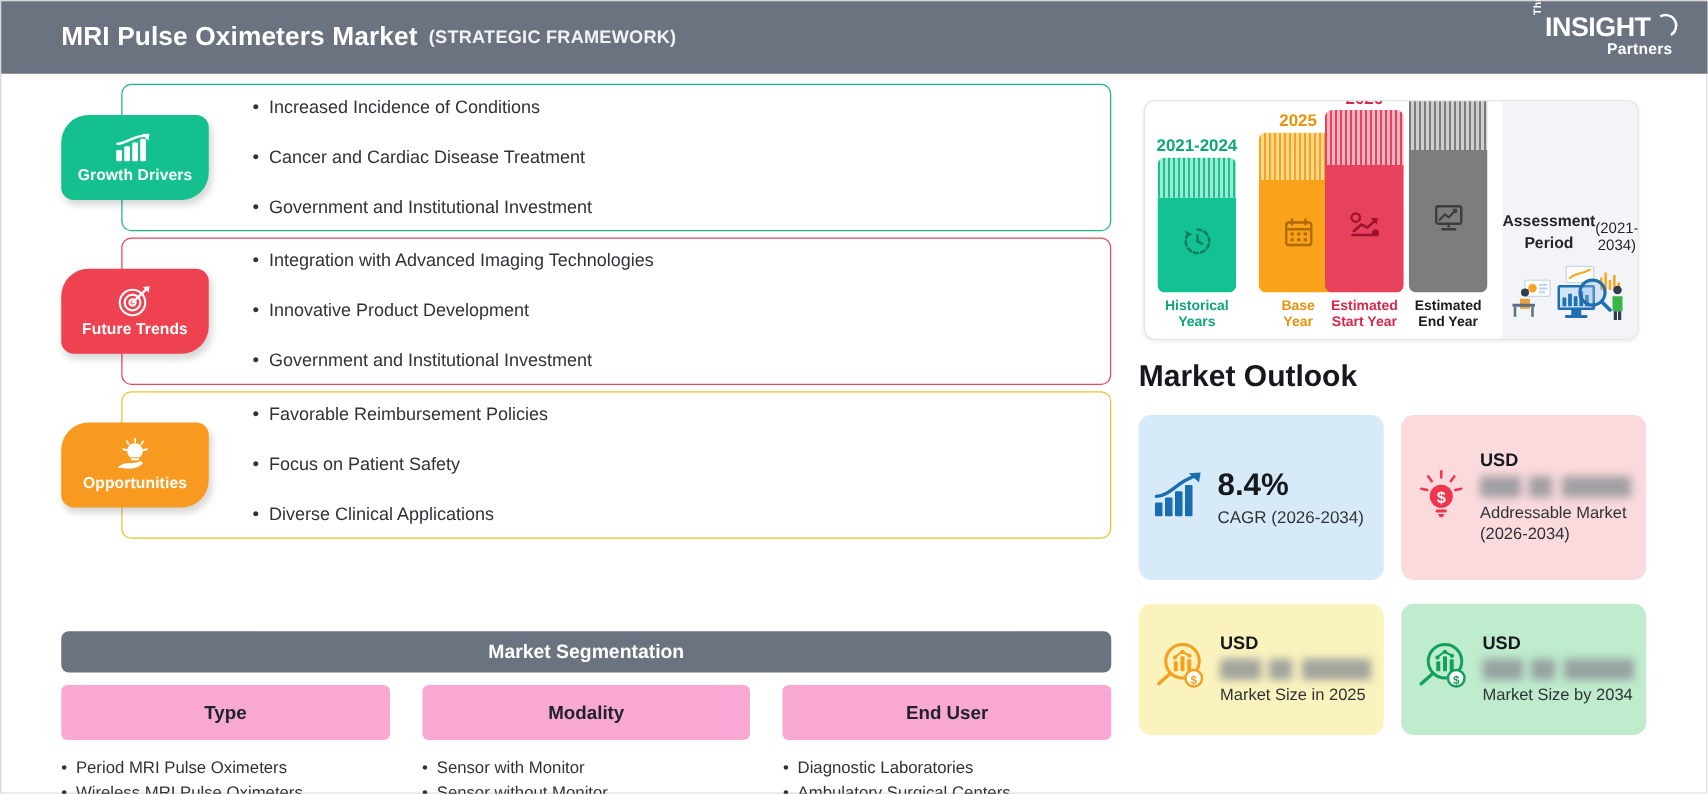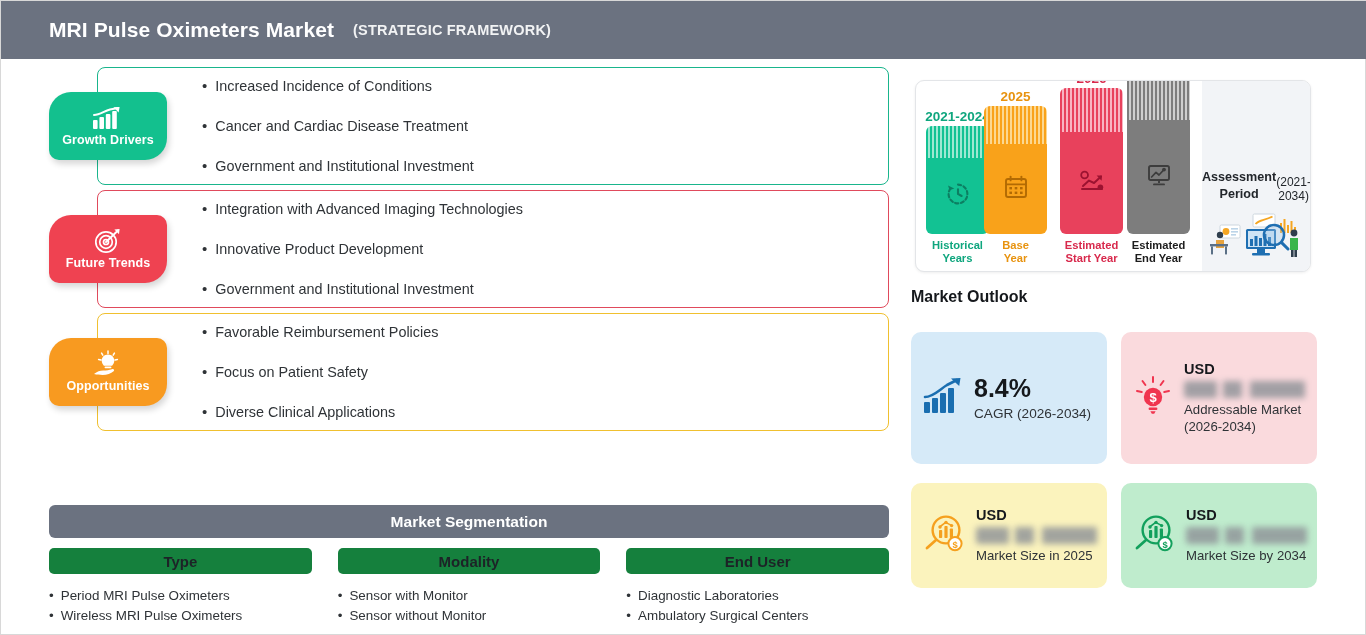--- a/index.html
+++ b/index.html
@@ -14,21 +14,21 @@
     width: 1366px; height: 635px;
     background: #ffffff;
     border: 1px solid #d8d8d8;
   }
 
   
   .header {
     position: absolute; left: 0; top: 0;
     width: 1366px; height: 58px;
     background: #6b7280;
-    display: flex; align-items: center; gap: 10px;
+    display: flex; align-items: center;
   }
   .header-title {
     margin-left: 48px;
     color: #ffffff;
     font-size: 21px;
     font-weight: bold;
     letter-spacing: .1px;
   }
   .header-sub {
     margin-left: 9px;
@@ -112,21 +112,21 @@
   .seg-header {
     position: absolute; left: 48px; top: 446px;
     width: 840px; height: 33px;
     background: #6b7280; border-radius: 6px;
     display: flex; align-items: center; justify-content: center;
     color: #ffffff; font-size: 15.5px; font-weight: bold;
   }
   .seg-cols { position: absolute; left: 48px; top: 489px; width: 840px; display: flex; gap: 26px; }
   .seg-col { width: 264px; }
   .seg-pill {
-    height: 26px; background: #15803d; border-radius: 5px;
+    height: 44px; background: #f9a8d4; border-radius: 5px;
     display: flex; align-items: center; justify-content: center;
     color: #1d2327; font-size: 15px; font-weight: bold;
   }
   .seg-items { margin-top: 12px; }
   .seg-items li { list-style: none; font-size: 13.4px; color: #2f3337; line-height: 1.52; }
   .seg-items li::before { content: "\2022"; margin-right: 7px; }
 
   
   .right-col { position: absolute; left: 905px; top: 58px; width: 461px; height: 576px; }
 
@@ -151,21 +151,21 @@
   .assess-right {
     position: absolute; right: 0; top: 0; width: 108px; height: 100%;
     background: #f2f4f7; display: flex; flex-direction: row; align-items: center;
     padding-top: 20px;
   }
   .assess-title { font-size: 12.6px; font-weight: bold; color: #22262b; text-align: center; line-height: 1.35; }
   .assess-range { font-size: 12px; color: #22262b; text-align: center; margin-top: 5px; }
 
   .outlook-title {
     position: absolute; left: 5px; top: 229px;
-    font-size: 16px; font-weight: bold; color: #15181c;
+    font-size: 24px; font-weight: bold; color: #15181c;
   }
 
   .ocard { position: absolute; width: 196px; border-radius: 10px; }
   .ocard .ocard-inner { display: flex; align-items: center; height: 100%; padding: 0 10px; gap: 9px; }
   .ocard-text { display: flex; flex-direction: column; }
   .ocard-usd { font-size: 14.5px; font-weight: bold; color: #15181c; }
   .ocard-blur {
     height: 17px; width: 126px; margin: 4px 0 3px 0;
     background: linear-gradient(90deg,#8f9398 0 26%, transparent 26% 31%, #8f9398 31% 46%, transparent 46% 52%, #8f9398 52% 96%, transparent 96%);
     filter: blur(3.4px); opacity: .82; border-radius: 3px;
@@ -176,20 +176,26 @@
 </style>
 </head>
 <body>
 
 <div class="page">
 
   <div class="header">
     <span class="header-title">MRI Pulse Oximeters Market</span>
     <span class="header-sub">(STRATEGIC FRAMEWORK)</span>
 
+    <div class="logo">
+      <span class="lg-the">The</span>
+      <span class="lg-insight">INSIGHT</span>
+      <span class="lg-arc"></span>
+      <span class="lg-partners">Partners</span>
+    </div>
   </div>
 
   <div class="left-col">
 
     <div class="drow" style="top:8px;height:118px;">
       <div class="dpanel"></div>
       <div class="dbadge">
         <span class="dbadge-icon">
           <svg width="34" height="25" viewBox="0 0 34 25">
             <rect x="2" y="14" width="4.6" height="9" fill="#fff" rx="1"></rect>
@@ -313,21 +319,21 @@
                 </svg>
               </span>
             </div>
           </div>
           <div class="bar-caption" style="color:#0fa67e;">
             <div>Historical</div>
             <div>Years</div>
           </div>
         </div>
 
-        <div class="bar-group" style="left:58px;">
+        <div class="bar-group" style="left:81px;">
           <span class="bar-year" style="color:#e8930f;">2025</span>
           <div class="bar-col" style="height:128px;">
             <div class="bar-top" style="height:38px;background:repeating-linear-gradient(90deg,#f9a21a 0 2px,#fcd891 2px 4px);"></div>
             <div class="bar-body" style="height:90px;background:#f9a21a;">
               <span>
                 <svg width="26" height="26" viewBox="0 0 26 26">
                   <rect x="3" y="5" width="20" height="18" rx="2" fill="none" stroke="#b26a03" stroke-width="1.9"></rect>
                   <line x1="3" y1="10.4" x2="23" y2="10.4" stroke="#b26a03" stroke-width="1.9"></line>
                   <line x1="7.6" y1="2.6" x2="7.6" y2="6.4" stroke="#b26a03" stroke-width="1.9" stroke-linecap="round"></line>
                   <line x1="18.4" y1="2.6" x2="18.4" y2="6.4" stroke="#b26a03" stroke-width="1.9" stroke-linecap="round"></line>

